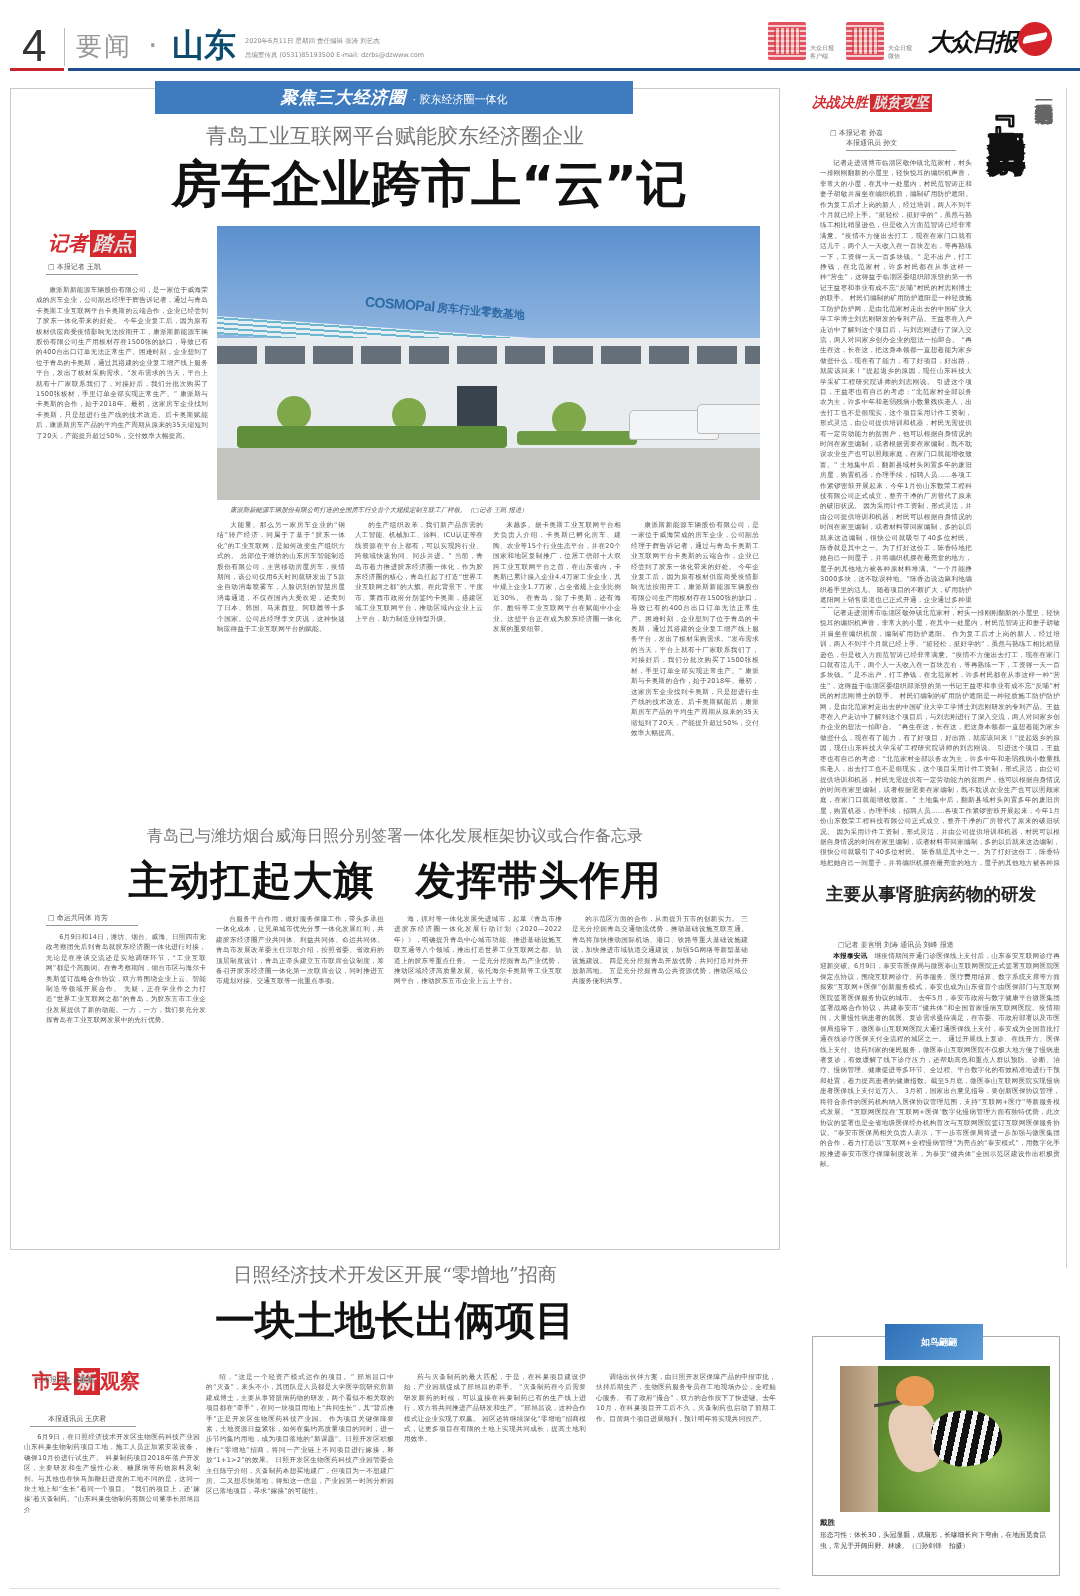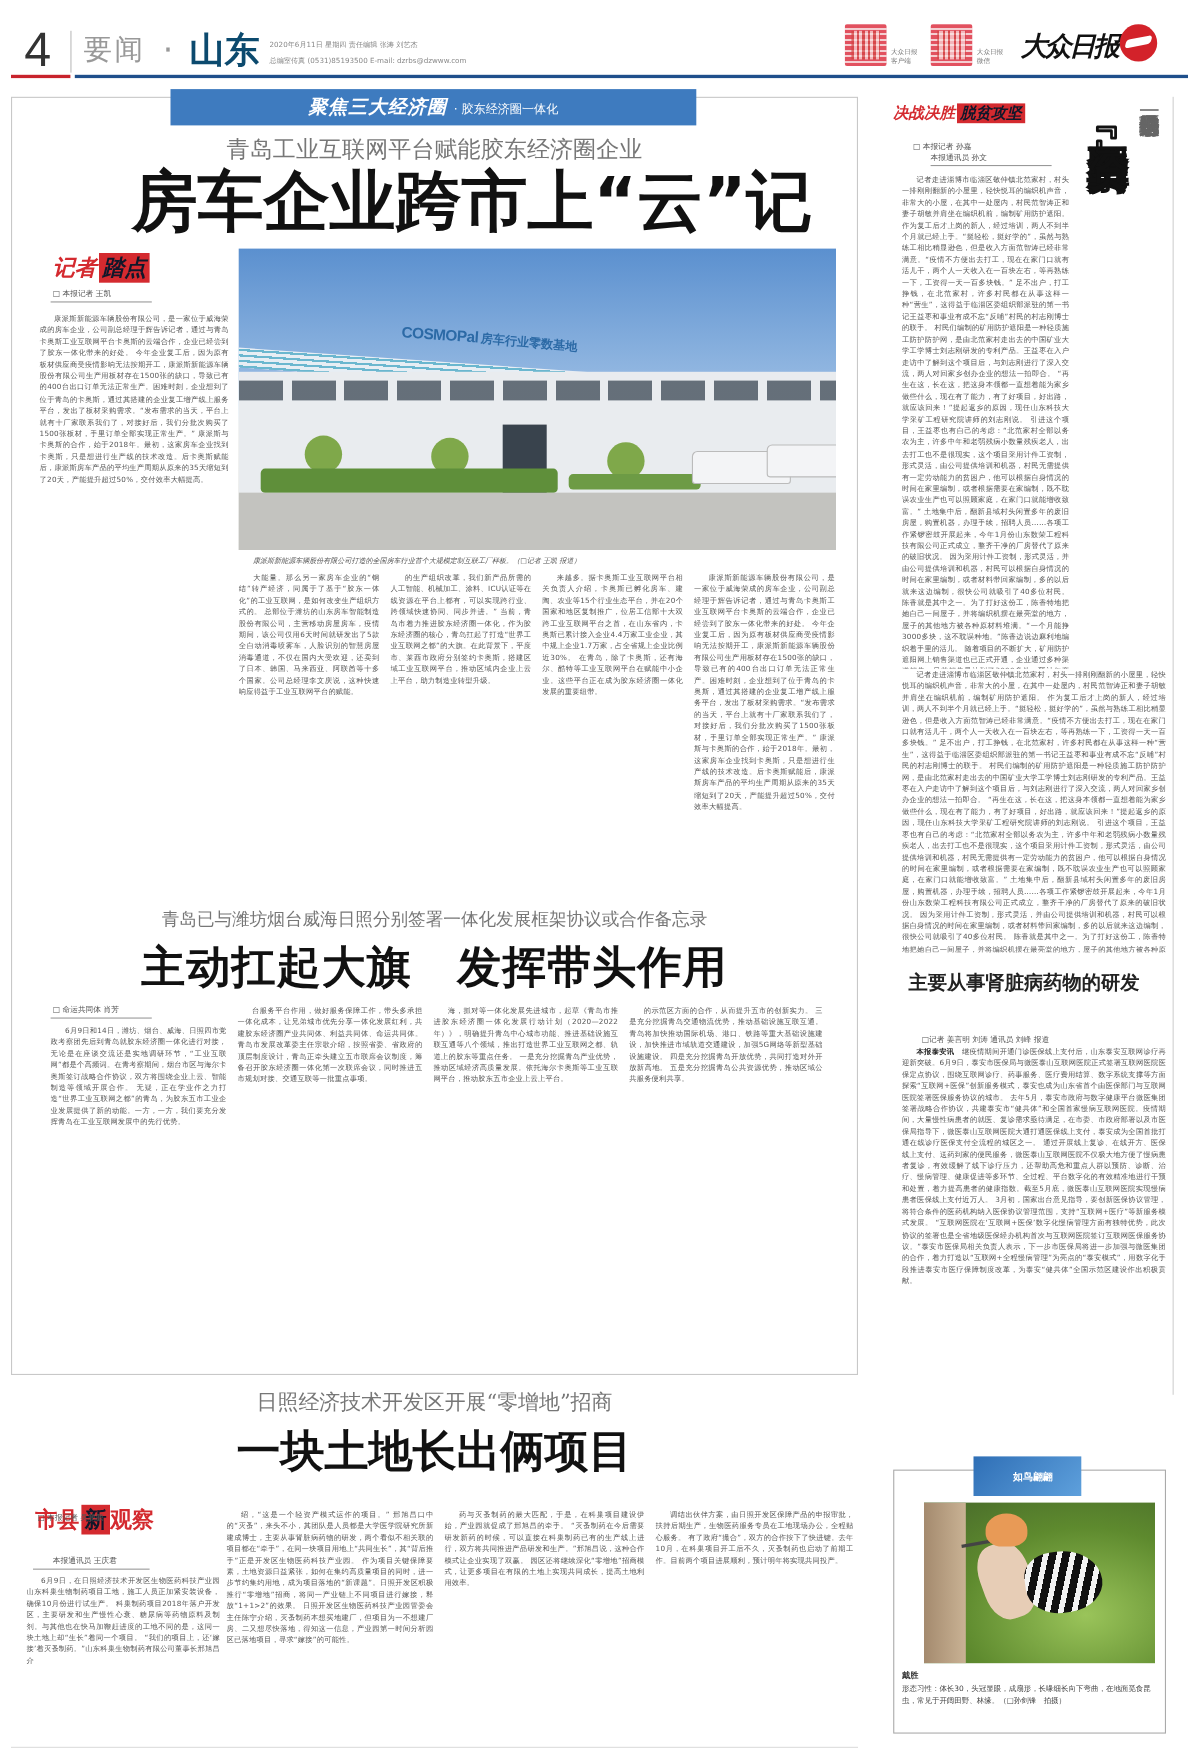--- a/index.html
+++ b/index.html
@@ -28,21 +28,21 @@
   
   .frame-top { position: absolute; left: 10px; top: 88px; width: 770px; height: 1162px; border: 1px solid #c8c8c8; }
   .banner { position: absolute; left: 155px; top: 81px; width: 478px; height: 33px; background: #3e7bbf; color: #fff; text-align: center; line-height: 33px; }
   .banner-main { font-style: italic; font-weight: bold; font-size: 17px; letter-spacing: 1px; }
   .banner-sub { font-size: 11px; margin-left: 6px; }
 
   .kicker { position: absolute; text-align: center; font-family: "DejaVu Serif", serif; color: #777; white-space: nowrap; }
   .headline { position: absolute; text-align: center; font-weight: bold; color: #111; white-space: nowrap; }
 
   .column-tag { position: absolute; font-style: italic; font-weight: bold; color: #d42a2f; }
-  .column-tag .box { display: inline-block; background: #d42a2f; color: #0f172a; padding: 0 3px; margin-left: 2px; }
+  .column-tag .box { display: inline-block; background: #d42a2f; color: #e5e5e5; padding: 0 3px; margin-left: 2px; }
   .byline { position: absolute; font-size: 7px; color: #555; line-height: 10px; white-space: nowrap; }
   .byline-rule { position: absolute; height: 1px; background: #999; }
 
   .col-text { position: absolute; font-size: 6.6px; line-height: 10.4px; color: #555; text-align: justify; overflow: hidden; letter-spacing: .2px; }
   .col-text p { text-indent: 2em; }
 
   
   .photo { position: absolute; left: 217px; top: 226px; width: 543px; height: 274px; overflow: hidden; background: linear-gradient(180deg, #5b90cf 0%, #8fb5e0 40%, #c9d9ea 55%, #d8d8d6 60%, #bdbdb9 100%); }
   .photo .roof { position: absolute; left: 0; top: 90px; width: 560px; height: 18px; background: repeating-linear-gradient(0deg, #6bb7cf 0 2px, #e7eef4 2px 5px); transform: skewY(4deg); transform-origin: left; }
   .photo .building { position: absolute; left: 0; top: 112px; width: 543px; height: 110px; background: #e9ecef; }
@@ -109,21 +109,21 @@
   <div class="mast-rule"></div>
 </div>
 
 <div class="frame-top"></div>
 
 <div class="banner">
   <span class="banner-main">聚焦三大经济圈</span><span class="banner-sub">· 胶东经济圈一体化</span>
 </div>
 
 <div class="kicker" style="left:10px; top:122px; width:770px; font-size:21px;">青岛工业互联网平台赋能胶东经济圈企业</div>
-<div class="headline" style="left:10px; top:152px; width:838px; font-size:60px; line-height:64px;">房车企业跨市上“云”记</div>
+<div class="headline" style="left:10px; top:152px; width:838px; font-size:50px; line-height:64px;">房车企业跨市上“云”记</div>
 
 <div class="column-tag" style="left:48px; top:230px; font-size:20px;">
   <span>记者</span><span class="box">踏点</span>
 </div>
 <div class="byline" style="left:48px; top:262px;">□ 本报记者  王凯</div>
 <div class="byline-rule" style="left:46px; top:274px; width:92px;"></div>
 
 <div class="col-text" style="left:36px; top:285px; width:172px; height:540px;">
     <p>康派斯新能源车辆股份有限公司，是一家位于威海荣成的房车企业，公司副总经理于辉告诉记者，通过与青岛卡奥斯工业互联网平台卡奥斯的云端合作，企业已经尝到了胶东一体化带来的好处。 今年企业复工后，因为原有板材供应商受疫情影响无法按期开工，康派斯新能源车辆股份有限公司生产用板材存在1500张的缺口，导致已有的400台出口订单无法正常生产。困难时刻，企业想到了位于青岛的卡奥斯，通过其搭建的企业复工增产线上服务平台，发出了板材采购需求。“发布需求的当天，平台上就有十厂家联系我们了，对接好后，我们分批次购买了1500张板材，手里订单全部实现正常生产。” 康派斯与卡奥斯的合作，始于2018年。最初，这家房车企业找到卡奥斯，只是想进行生产线的技术改造。后卡奥斯赋能后，康派斯房车产品的平均生产周期从原来的35天缩短到了20天，产能提升超过50%，交付效率大幅提高。</p>
   </div>

